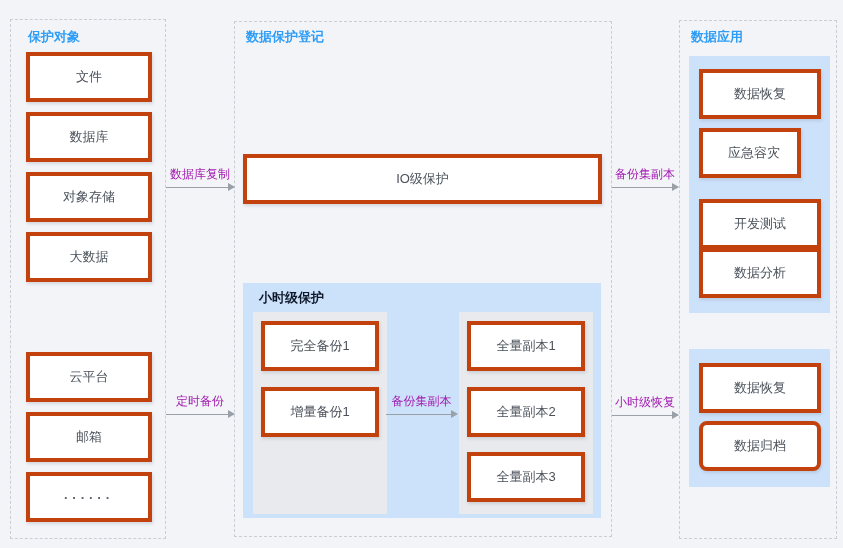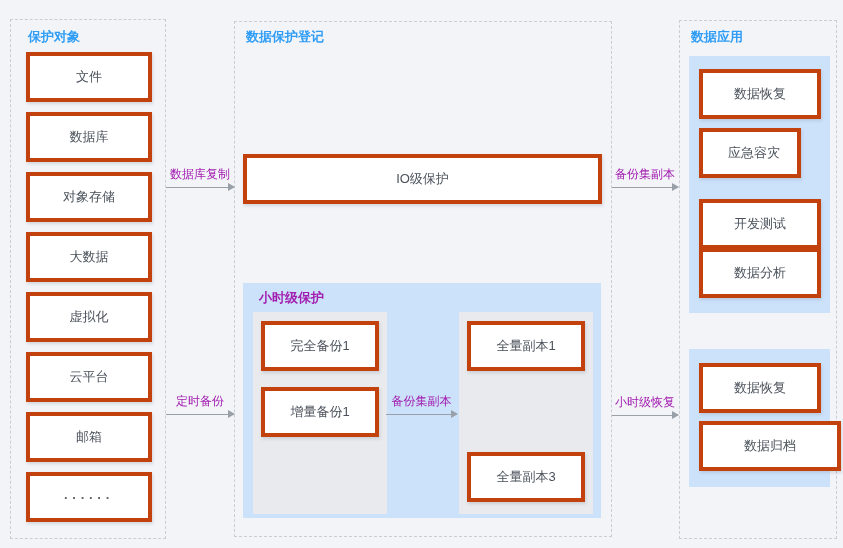--- a/index.html
+++ b/index.html
@@ -49,21 +49,21 @@
   }
   .gray-group {
     position: absolute;
     background: #E8EAED;
     box-sizing: border-box;
   }
   .group-title {
     position: absolute;
     font-size: 13px;
     font-weight: bold;
-    color: #a21caf;
+    color: #0f172a;
     white-space: nowrap;
     line-height: 15px;
   }
 
   .arrow { position: absolute; }
   .arrow-label {
     font-size: 12px;
     color: #a21caf;
     text-align: center;
     white-space: nowrap;
@@ -92,53 +92,53 @@
 
 <div class="stage">
 
   <div class="panel" style="left:10px; top:19px; width:156px; height:520px;"></div>
   <div class="panel-title" style="left:28px; top:29px;">保护对象</div>
 
   <div class="wbox" style="left:26px; top:52px;  width:126px; height:50px;">文件</div>
   <div class="wbox" style="left:26px; top:112px; width:126px; height:50px;">数据库</div>
   <div class="wbox" style="left:26px; top:172px; width:126px; height:50px;">对象存储</div>
   <div class="wbox" style="left:26px; top:232px; width:126px; height:50px;">大数据</div>
-  <div class="wbox" style="left:26px; top:292px; width:126px; height:50px;">虚拟化</div>
   <div class="wbox" style="left:26px; top:352px; width:126px; height:50px;">云平台</div>
   <div class="wbox" style="left:26px; top:412px; width:126px; height:50px;">邮箱</div>
   <div class="wbox dots" style="left:26px; top:472px; width:126px; height:50px;">······</div>
 
   <div class="panel" style="left:234px; top:21px; width:378px; height:516px;"></div>
   <div class="panel-title" style="left:246px; top:29px;">数据保护登记</div>
 
   <div class="wbox" style="left:243px; top:154px; width:359px; height:50px;">IO级保护</div>
 
   <div class="blue-group" style="left:243px; top:283px; width:358px; height:235px;"></div>
   <div class="group-title" style="left:259px; top:290px;">小时级保护</div>
 
   <div class="gray-group" style="left:253px; top:312px; width:134px; height:202px;"></div>
   <div class="wbox" style="left:261px; top:321px; width:118px; height:50px;">完全备份1</div>
   <div class="wbox" style="left:261px; top:387px; width:118px; height:50px;">增量备份1</div>
 
   <div class="gray-group" style="left:459px; top:312px; width:134px; height:202px;"></div>
   <div class="wbox" style="left:467px; top:321px; width:118px; height:50px;">全量副本1</div>
+  <div class="wbox" style="left:467px; top:387px; width:118px; height:50px;">全量副本2</div>
   <div class="wbox" style="left:467px; top:452px; width:118px; height:50px;">全量副本3</div>
 
   <div class="panel" style="left:679px; top:20px; width:158px; height:519px;"></div>
   <div class="panel-title" style="left:691px; top:29px;">数据应用</div>
 
   <div class="blue-group" style="left:689px; top:56px; width:141px; height:257px;"></div>
   <div class="wbox" style="left:699px; top:69px;  width:122px; height:50px;">数据恢复</div>
   <div class="wbox" style="left:699px; top:128px; width:102px; height:50px;padding-left:8px;">应急容灾</div>
   <div class="wbox" style="left:699px; top:188px; width:122px; height:50px;margin-top:11px;">开发测试</div>
   <div class="wbox" style="left:699px; top:248px; width:122px; height:50px;">数据分析</div>
 
   <div class="blue-group" style="left:689px; top:349px; width:141px; height:138px;"></div>
   <div class="wbox" style="left:699px; top:363px; width:122px; height:50px;">数据恢复</div>
-  <div class="wbox" style="left:699px; top:421px; width:142px; height:50px;">数据归档</div>
+  <div class="wbox" style="left:699px; top:421px; width:122px; height:50px;border-radius:8px;">数据归档</div>
 
   <div class="arrow" style="left:166px; top:167px; width:68px;">
     <div class="arrow-label">数据库复制</div>
     <div class="arrow-line"></div>
   </div>
 
   <div class="arrow" style="left:166px; top:394px; width:68px;">
     <div class="arrow-label">定时备份</div>
     <div class="arrow-line"></div>
   </div>

